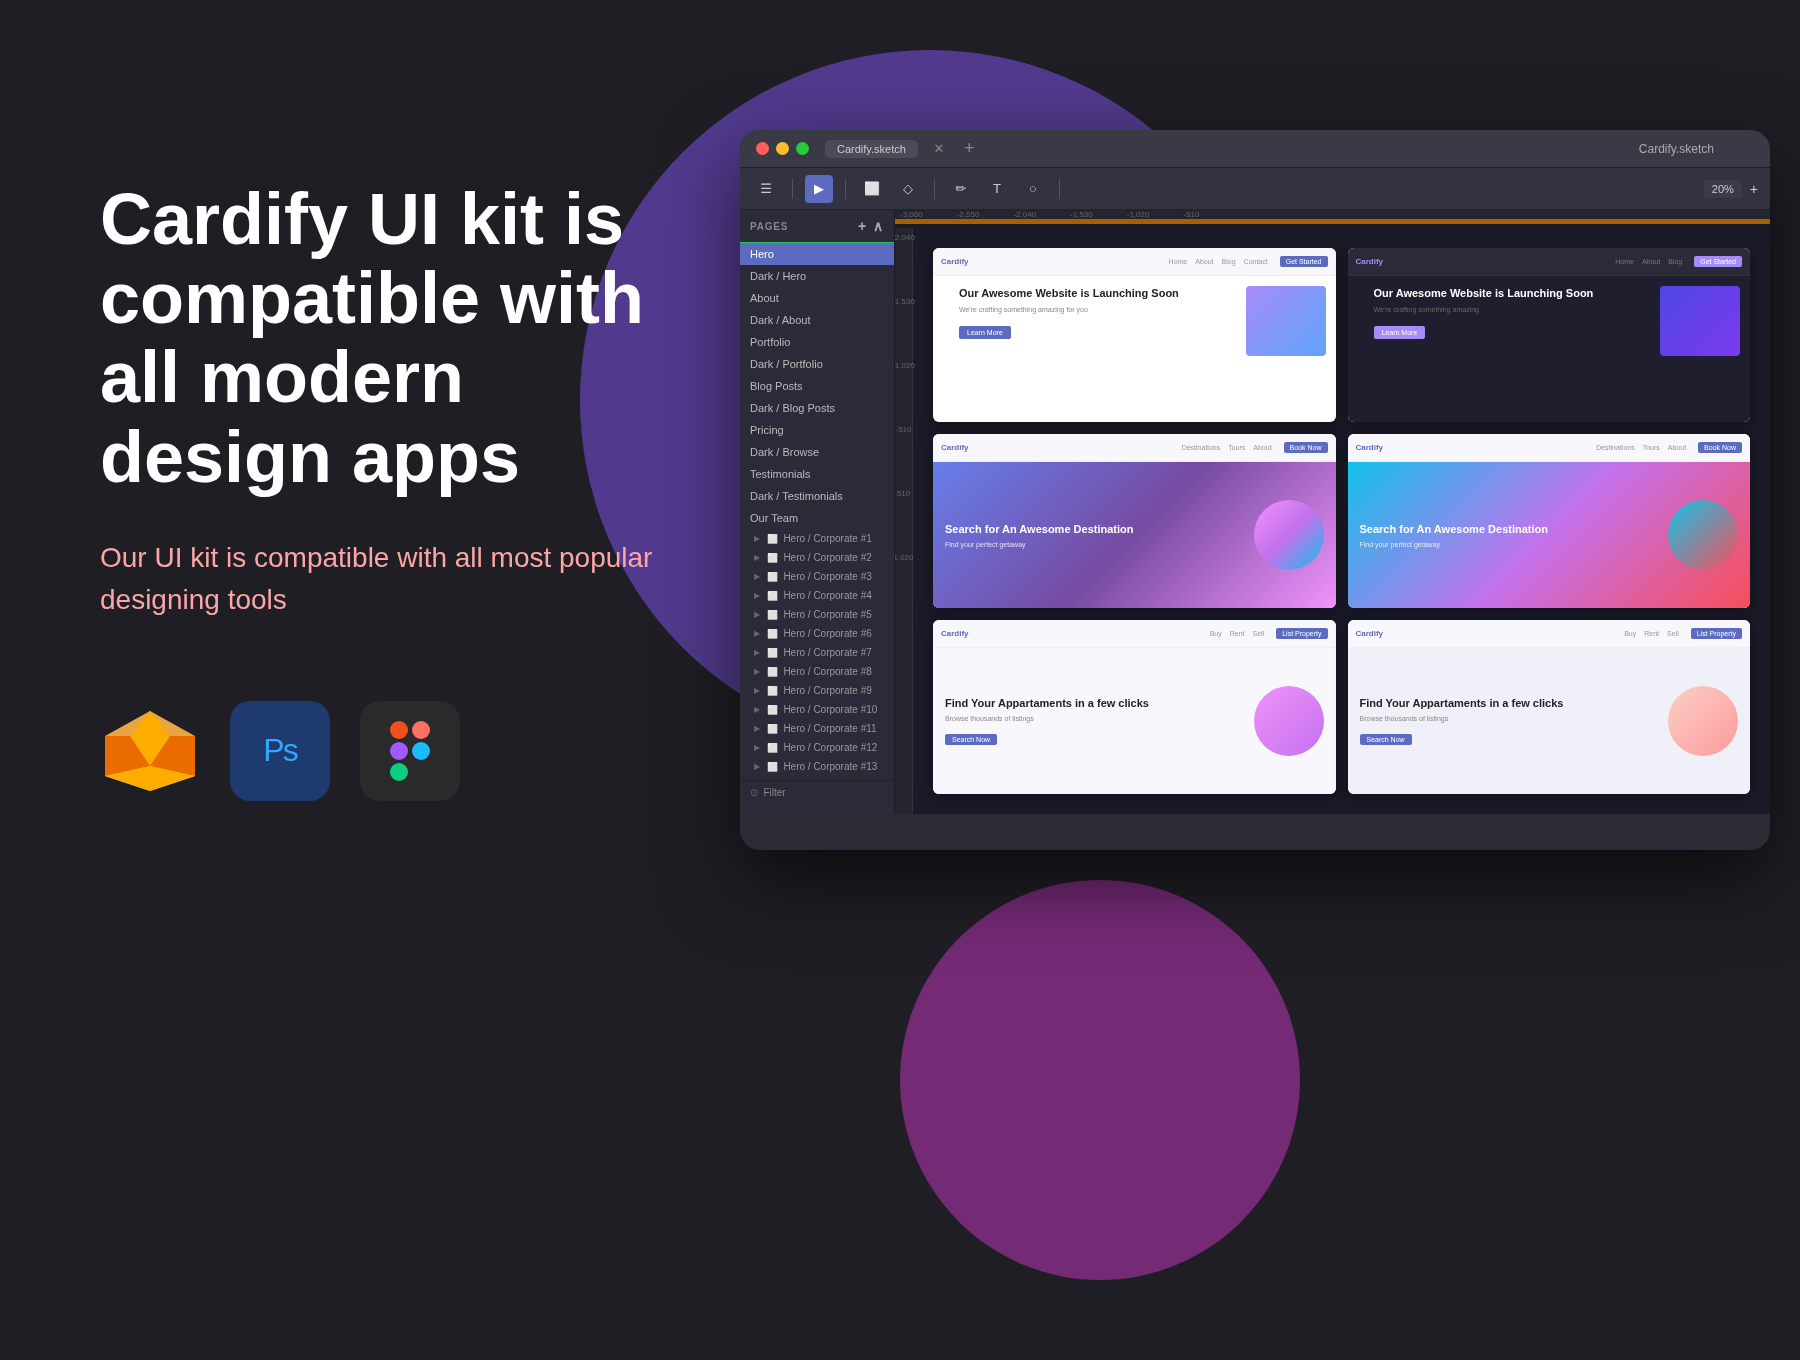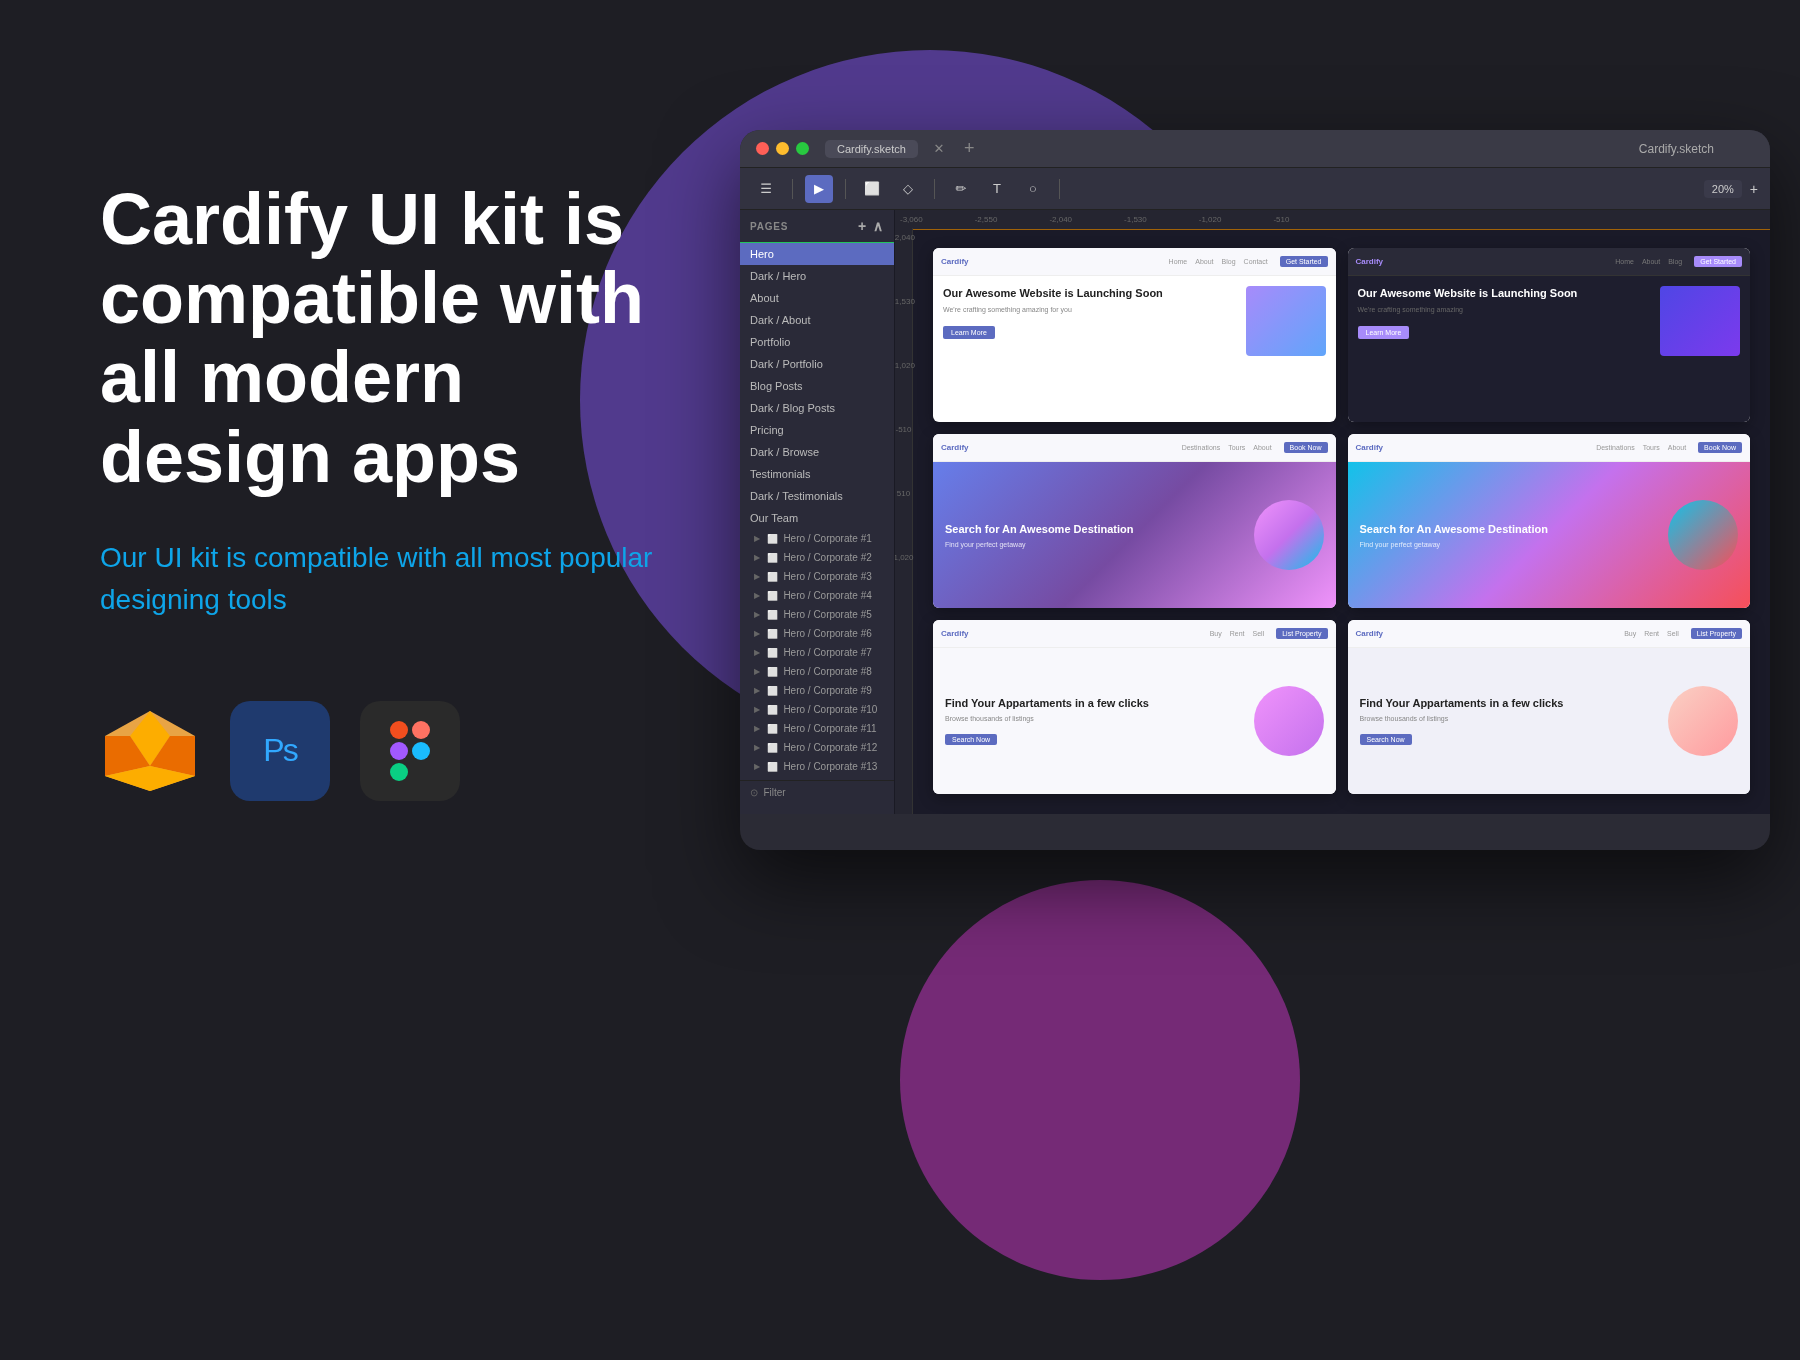--- a/index.html
+++ b/index.html
@@ -46,21 +46,21 @@
     }
     .main-title {
       font-size: 72px;
       font-weight: 800;
       color: #ffffff;
       line-height: 1.1;
       margin-bottom: 40px;
     }
     .sub-text {
       font-size: 28px;
-      color: #0ea5e9;
+      color: #fca5a5;
       line-height: 1.5;
       margin-bottom: 80px;
     }
 
     
     .tools-row {
       display: flex;
       gap: 30px;
       align-items: center;
       margin-top: 40px;
@@ -273,29 +273,29 @@
       position: relative;
       overflow: hidden;
     }
 
     
     .ruler-h {
       position: absolute;
       top: 0;
       left: 0;
       right: 0;
-      height: 20px;
+      height: 14px;
       background: #252530;
-      border-bottom: 1px solid #a16207;
+      border-bottom: 5px solid #a16207;
       display: flex;
       align-items: center;
       padding: 0 5px;
       font-size: 8px;
       color: #666;
-      gap: 52px;
+      gap: 34px;
       z-index: 1;
     }
     .ruler-v {
       position: absolute;
       top: 18px;
       left: 0;
       width: 18px;
       bottom: 0;
       background: #252530;
       border-right: 1px solid #333;
@@ -367,20 +367,21 @@
     }
 
     
     .corp1-content {
       padding: 10px;
       display: flex;
       height: 100%;
     }
     .corp1-text {
       flex: 1;
+      margin-left: 16px;
     }
     .corp1-title {
       font-size: 11px;
       font-weight: 700;
       color: #222;
       line-height: 1.3;
       margin-bottom: 6px;
     }
     .corp1-sub {
       font-size: 7px;

